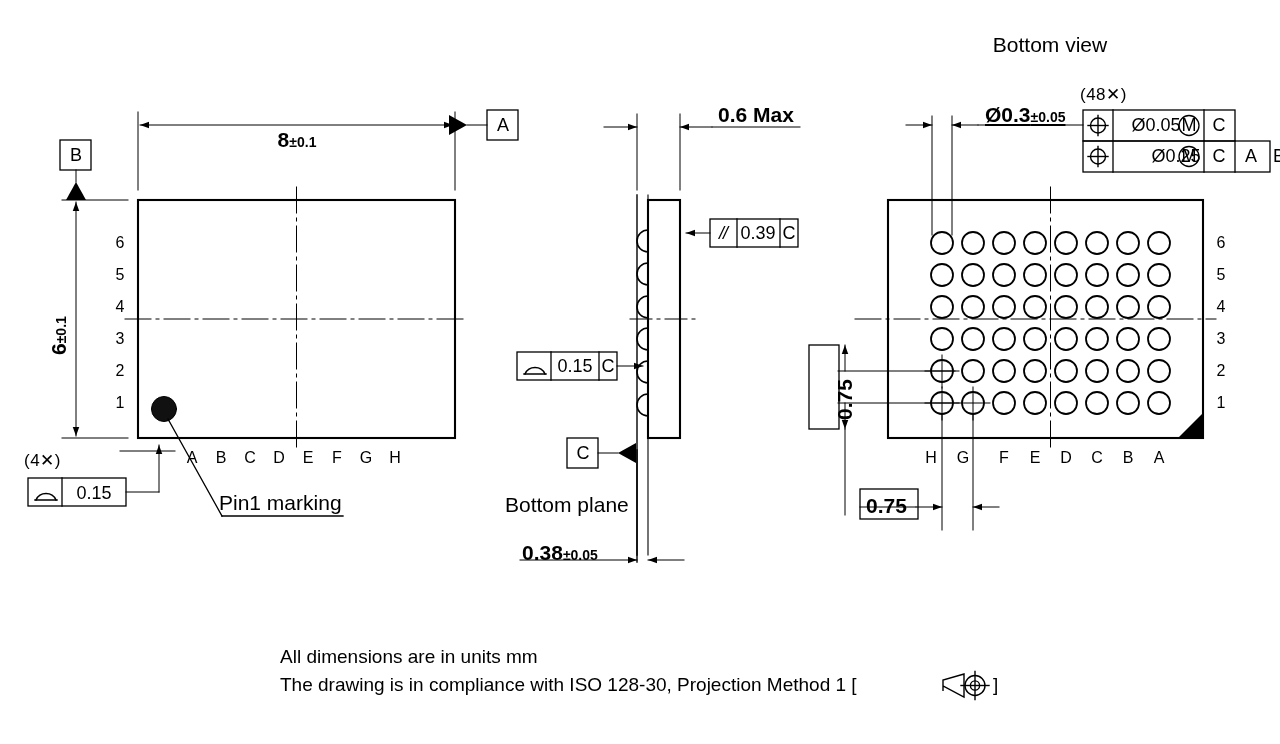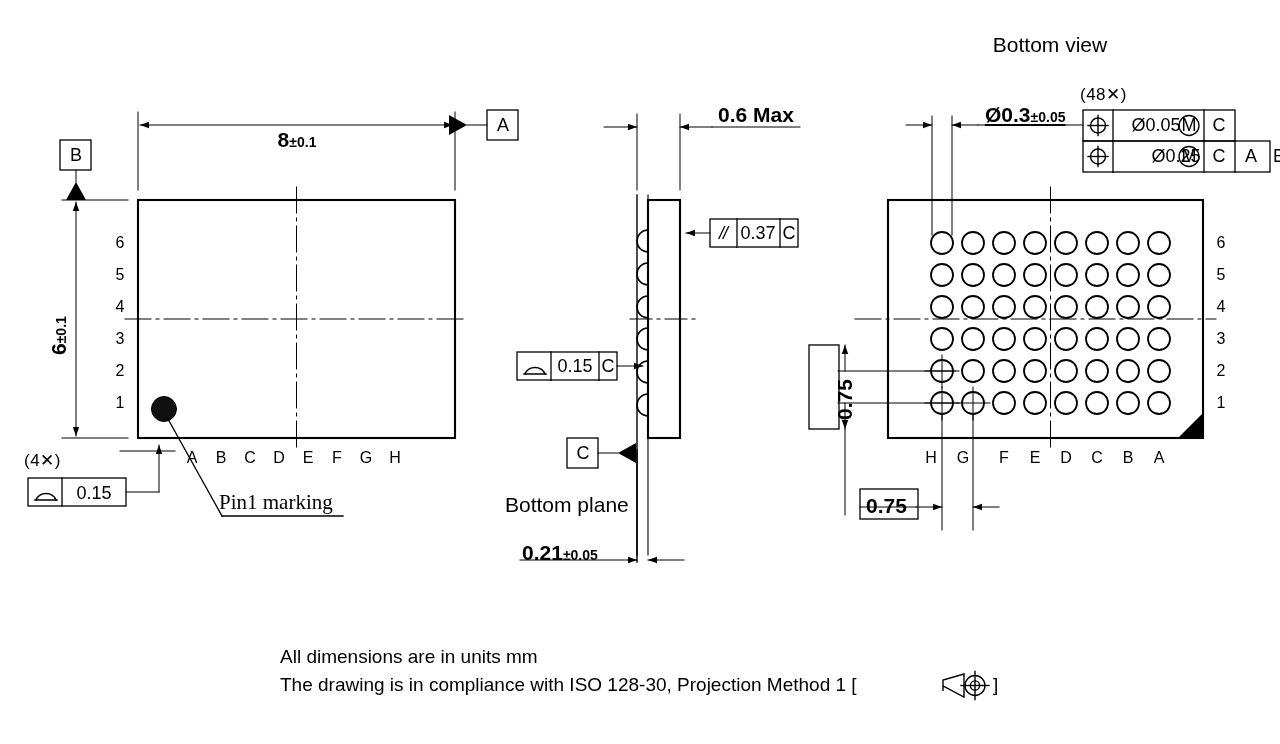--- a/index.html
+++ b/index.html
@@ -293,37 +293,37 @@
 
   <div class="txt t-lbl ctrb" style="left:192px;top:458px;">A</div>
   <div class="txt t-lbl ctrb" style="left:221px;top:458px;">B</div>
   <div class="txt t-lbl ctrb" style="left:250px;top:458px;">C</div>
   <div class="txt t-lbl ctrb" style="left:279px;top:458px;">D</div>
   <div class="txt t-lbl ctrb" style="left:308px;top:458px;">E</div>
   <div class="txt t-lbl ctrb" style="left:337px;top:458px;">F</div>
   <div class="txt t-lbl ctrb" style="left:366px;top:458px;">G</div>
   <div class="txt t-lbl ctrb" style="left:395px;top:458px;">H</div>
 
-  <div class="txt t-title" style="left:219px;top:492px;font-family:Liberation Serif, serif;">Pin1 marking</div>
+  <div class="txt t-title" style="left:219px;top:492px;">Pin1 marking</div>
 
   <div class="txt t-dim" style="left:718px;top:104px;">0.6 Max</div>
 
   <div class="txt t-fcf ctrb" style="left:723px;top:233px;" style2="">
     <span style="font-style:italic;letter-spacing:-1px;">//</span>
   </div>
-  <div class="txt t-fcf ctrb" style="left:758px;top:233px;">0.37</div>
+  <div class="txt t-fcf ctrb" style="left:758px;top:233px;">0.39</div>
   <div class="txt t-fcf ctrb" style="left:789px;top:233px;">C</div>
 
   <div class="txt t-fcf ctrb" style="left:575px;top:366px;">0.15</div>
   <div class="txt t-fcf ctrb" style="left:608px;top:366px;">C</div>
 
   <div class="txt t-fcf ctrb" style="left:583px;top:453px;">C</div>
   <div class="txt t-title" style="left:505px;top:494px;">Bottom plane</div>
 
-  <div class="txt t-dim" style="left:522px;top:542px;"><span>0.21</span><span class="t-dimtol">±0.05</span></div>
+  <div class="txt t-dim" style="left:522px;top:542px;"><span>0.38</span><span class="t-dimtol">±0.05</span></div>
 
   <div class="txt t-title ctr" style="left:1050px;top:34px;">Bottom view</div>
 
   <div class="txt t-dim" style="left:985px;top:104px;text-decoration:underline;"><span>Ø0.3</span><span class="t-dimtol">±0.05</span></div>
 
   <div class="txt t-paren" style="left:1080px;top:86px;">(48✕)</div>
 
   <div class="txt t-fcf ctrb" style="left:1156px;top:125px;">Ø0.05</div>
   <div class="txt t-fcf ctrb" style="left:1189px;top:125px;">M</div>
   <div class="txt t-fcf ctrb" style="left:1219px;top:125px;">C</div>

